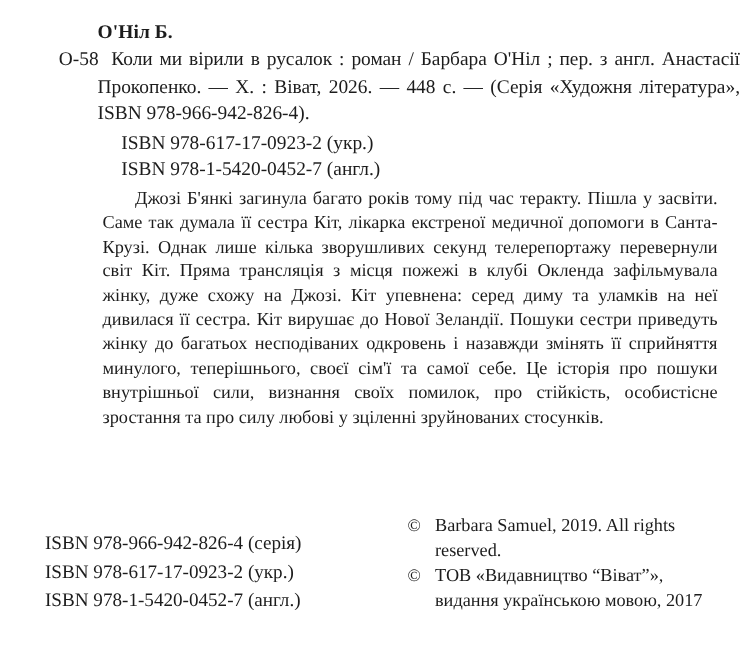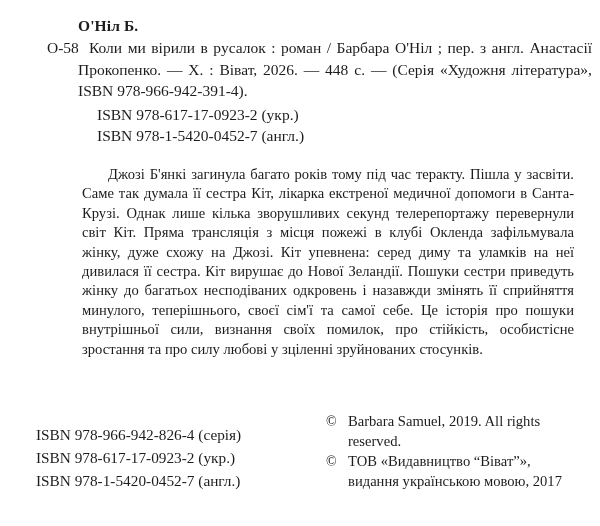--- a/index.html
+++ b/index.html
@@ -68,21 +68,21 @@
     margin-top: 2px;
     font-size: 15.5px;
     line-height: 21.5px;
   }
   .cip-isbns div { white-space: nowrap; }
 
   
   .annotation {
     position: absolute;
     left: 82px;
-    top: 165px;
+    top: 150px;
     width: 492px;
     font-size: 14.6px;
     line-height: 19.4px;
     text-align: justify;
     text-indent: 26px;
     hyphens: none;
     font-family: Liberation Serif, serif;
   }
 
   
@@ -143,21 +143,21 @@
 </head>
 <body>
 
 <div class="page">
 
   <div class="cip">
     <div class="cip-author">О'Ніл Б.</div>
 
     <div class="cip-body">
       <div class="cutter">О-58</div>
-      <div class="cip-desc">Коли ми вірили в русалок  : роман / Барбара О'Ніл ; пер. з англ. Анастасії Прокопенко. — Х. : Віват, 2026. — 448 с. — (Серія «Худож­ня література», ISBN 978-966-942-391-4).</div>
+      <div class="cip-desc">Коли ми вірили в русалок  : роман / Барбара О'Ніл ; пер. з англ. Анастасії Прокопенко. — Х. : Віват, 2026. — 448 с. — (Серія «Худож­ня література», ISBN 978-966-942-826-4).</div>
     </div>
 
     <div class="cip-isbns">
       <div>ISBN 978-617-17-0923-2 (укр.)</div>
       <div>ISBN 978-1-5420-0452-7 (англ.)</div>
     </div>
   </div>
 
   <div class="annotation">Джозі Б'янкі загинула багато років тому під час теракту. Пішла у засвіти. Саме так думала її сестра Кіт, лікарка екстреної медичної допомоги в Санта-Крузі. Однак лише кілька зворушливих секунд телерепортажу перевернули світ Кіт. Пряма транс­ляція з місця пожежі в клубі Окленда зафільмувала жінку, дуже схожу на Джозі. Кіт упевнена: серед диму та уламків на неї дивилася її сестра. Кіт вирушає до Нової Зеландії. Пошуки сестри приведуть жінку до багатьох несподіваних одкровень і назавжди змінять її сприйняття минулого, теперішнього, своєї сім'ї та самої себе. Це історія про пошуки внутрішньої сили, визнання своїх помилок, про стійкість, особистісне зростання та про силу любові у зціленні зруйнованих стосунків.</div>
 

